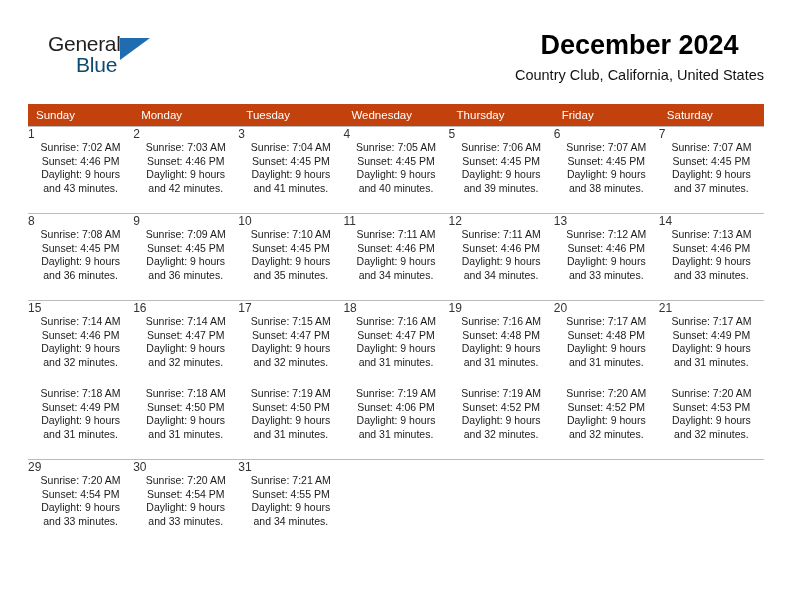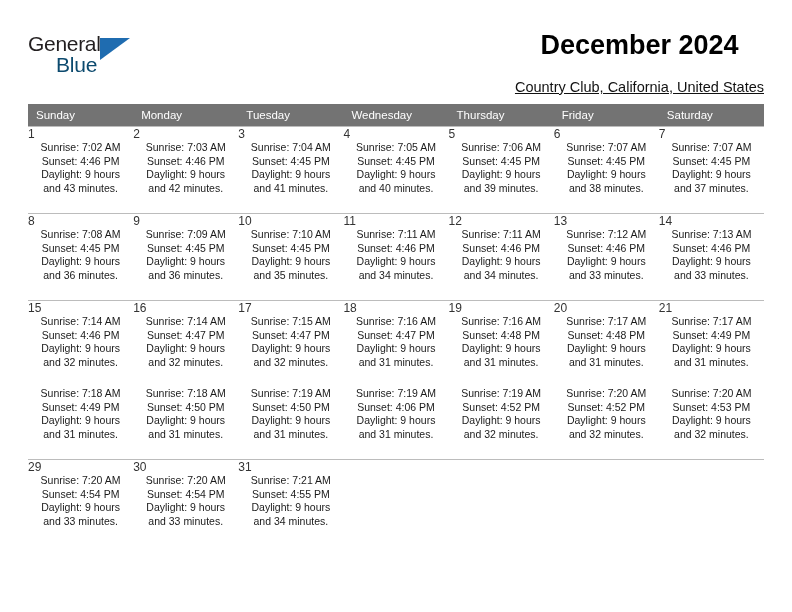--- a/index.html
+++ b/index.html
@@ -24,21 +24,21 @@
   
   .header {
     position: absolute;
     left: 28px;
     top: 28px;
     right: 28px;
     height: 68px;
   }
   .logo {
     position: absolute;
-    left: 0;
+    left: 20px;
     top: 4px;
     width: 180px;
     height: 58px;
   }
   .logo-general {
     position: absolute;
     left: 0;
     top: 0;
     font-size: 21px;
     letter-spacing: -0.3px;
@@ -72,39 +72,38 @@
   }
   .cal-title {
     font-size: 27px;
     font-weight: bold;
     color: #000;
     line-height: 34px;
     white-space: nowrap;
     text-align: center;
   }
   .cal-subtitle {
-    margin-top: 16px;
+    margin-top: 4px;
     font-size: 14.5px;
     color: #111;
     line-height: 18px;
     white-space: nowrap;
-    text-decoration: underline;
   }
 
   
   .calendar {
     position: absolute;
     left: 28px;
     top: 104px;
     width: 736px;
     border-collapse: collapse;
     table-layout: fixed;
   }
   .calendar th {
-    background: #737373;
+    background: #c2410c;
     color: #ffffff;
     font-size: 11.5px;
     font-weight: normal;
     text-align: left;
     padding: 5px 0 5px 8px;
     height: 12px;
     border: none;
   }
   .calendar td {
     width: 105.14px;

